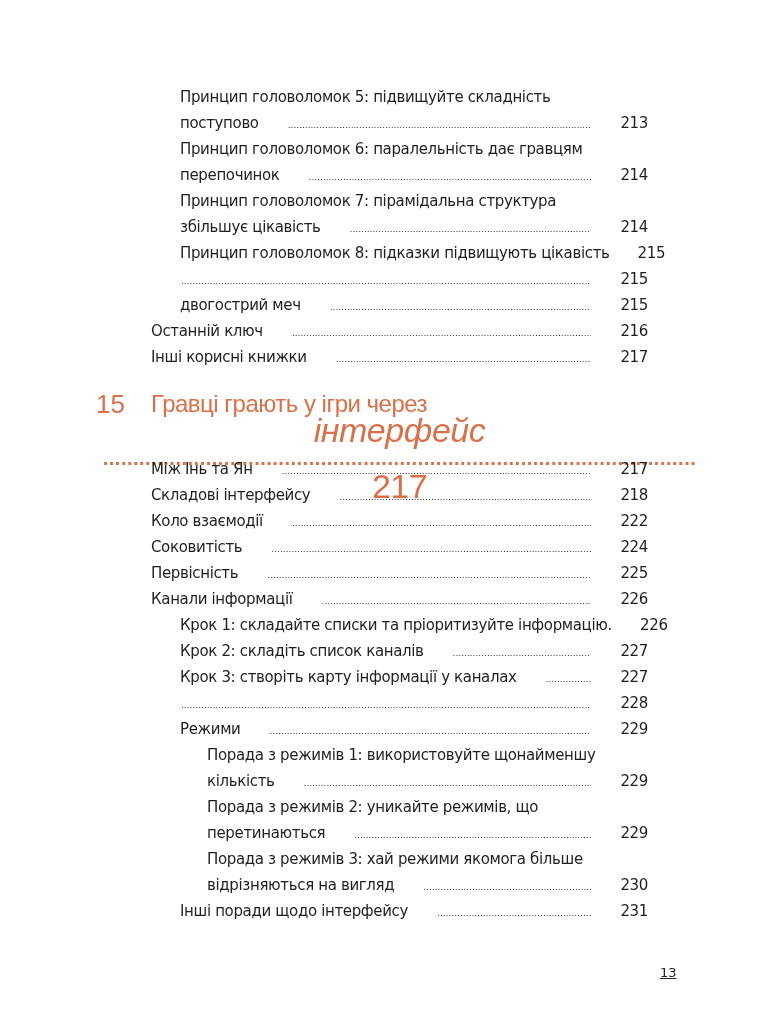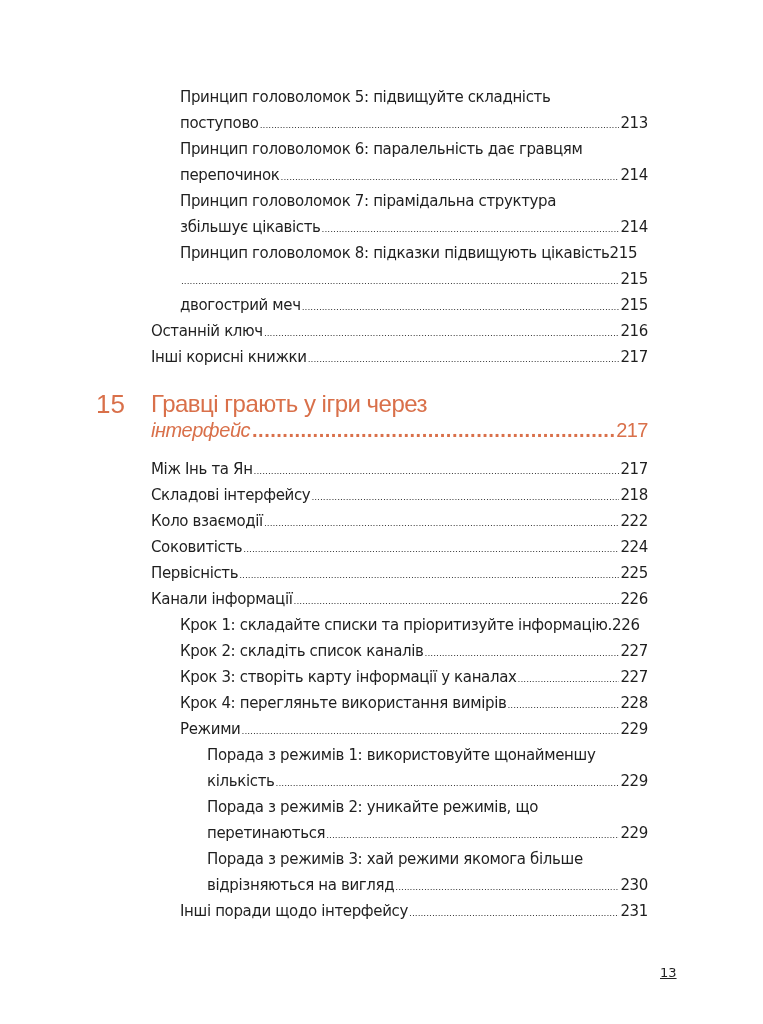--- a/index.html
+++ b/index.html
@@ -13,21 +13,21 @@
       color: #1f1f1f;
       line-height: 26px;
       height: 26px;
       letter-spacing: -0.35px;
       white-space: nowrap;
     }
     .entry { position: relative; }
     .lvl1 .row { padding-left: 143px; justify-content: center; }
     .lvl2 .row { padding-left: 172px; }
     .lvl3 .row { padding-left: 199px; }
-    .leader-row { display: flex; align-items: baseline; width: 640px; box-sizing: border-box; }
+    .leader-row { display: flex; align-items: baseline; width: 640px; box-sizing: border-box; gap: 28px; }
     .leader-row .txt { flex: 0 0 auto; }
     .leader-row .dots {
       flex: 1 1 auto;
       overflow: hidden;
       white-space: nowrap;
       margin: 0 1px;
       letter-spacing: 0;
       font-size: 9px;
       color: #2a2a2a;
     }
@@ -47,23 +47,24 @@
       position: absolute; left: 88px; top: 2px;
       font-size: 26px; line-height: 28px;
     }
     .chapter .line1 {
       position: absolute; left: 143px; top: 2px;
       font-size: 24px; line-height: 28px; letter-spacing: -0.5px;
       white-space: nowrap;
     }
     .chapter .line2 {
       position: absolute; left: 143px; top: 28px; width: 497px;
-      display: flex; align-items: flex-start;
-      font-size: 20px; line-height: 28px; letter-spacing: -0.5px;
-      white-space: nowrap;
+      display: flex; align-items: center;
+      font-size: 34px; line-height: 28px; letter-spacing: -0.5px;
+      white-space: nowrap;
+      flex-direction: column;
     }
     .chapter .line2 .it { font-style: italic; flex: 0 0 auto; }
     .chapter .line2 .dots {
       flex: 1 1 auto; overflow: hidden; font-size: 20px; font-weight: bold;
       letter-spacing: 0.5px; margin: 0 2px;
     }
     .chapter .line2 .dots::before {
       content: "..................................................................................................";
     }
     .chapter .line2 .pg { flex: 0 0 auto; }
@@ -203,21 +204,20 @@
     </div>
     <div class="entry lvl2">
       <div class="row leader-row">
           <span class="txt">Крок 3: створіть карту інформації у каналах</span>
           <span class="dots"></span>
           <span class="pg">227</span>
         </div>
     </div>
     <div class="entry lvl2">
       <div class="row leader-row">
-          <span class="txt">Крок 4: перегляньте використання вимірів</span>
           <span class="dots"></span>
           <span class="pg">228</span>
         </div>
     </div>
     <div class="entry lvl2">
       <div class="row leader-row">
           <span class="txt">Режими</span>
           <span class="dots"></span>
           <span class="pg">229</span>
         </div>

